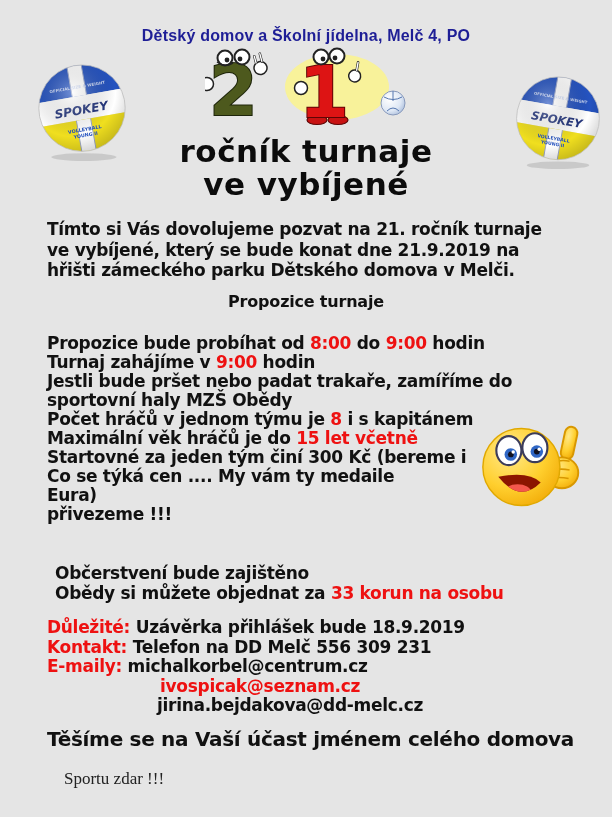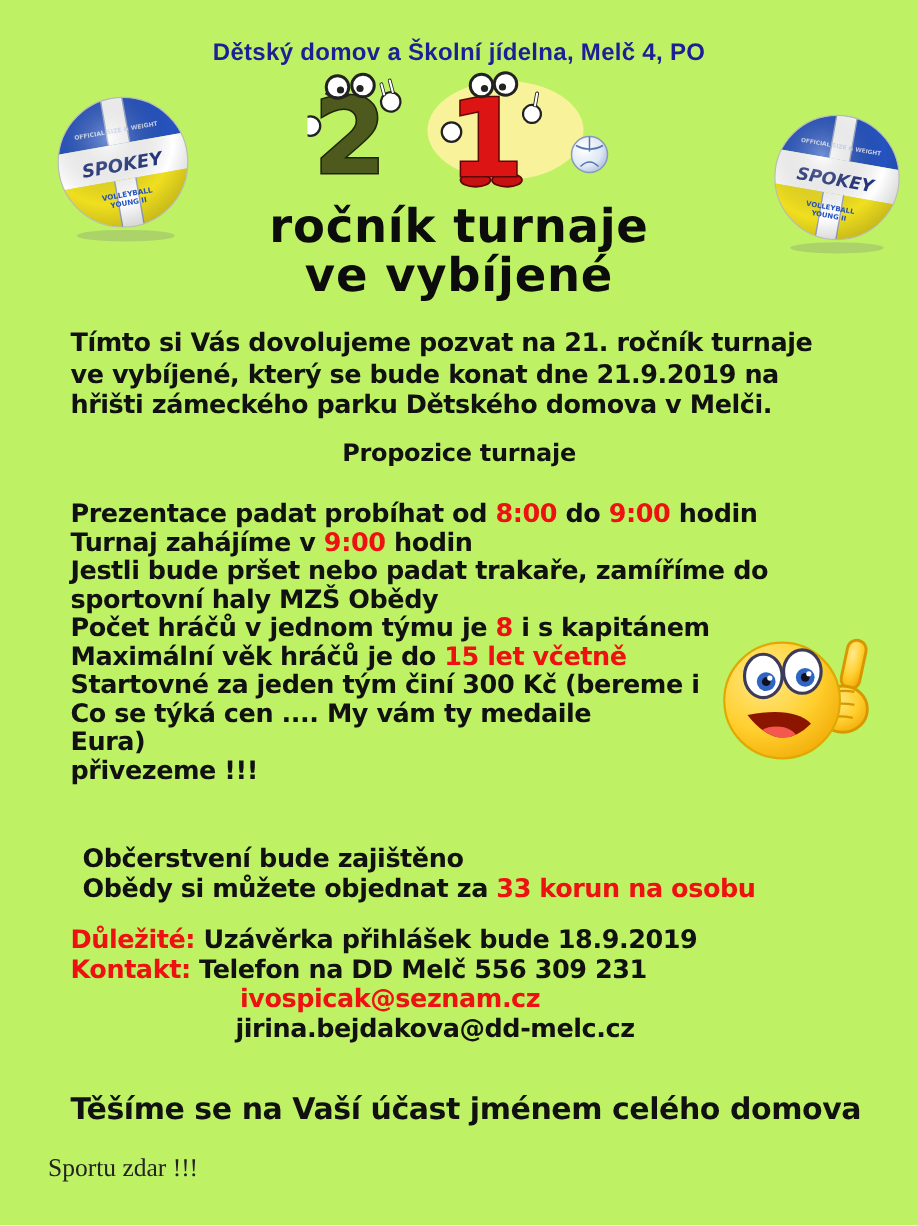--- a/index.html
+++ b/index.html
@@ -2,21 +2,21 @@
 <html style="--red: #ee1111; --navy: #1e1e96;"><head>
 <meta charset="utf-8">
 <style>
   :root{
     --red:#ee1111;
     --navy:#1e1e96;
     --ink:#111111;
   }
   html,body{margin:0;padding:0;background:#ffffff;}
   .page{
-    position:relative;width:612px;height:817px;background:#bef264;
+    position:relative;width:612px;height:817px;background:#e5e5e5;
     overflow:hidden;color:var(--ink);
     font-family:"DejaVu Sans",sans-serif;
   }
   .red{color:var(--red);}
   .header{
     position:absolute;top:27px;left:0;width:612px;text-align:center;
     font-family:"Liberation Sans",sans-serif;font-weight:bold;font-size:16px;
     color:var(--navy);letter-spacing:0.2px;
   }
   .ball{position:absolute;}
@@ -54,21 +54,21 @@
     font-size:17px;font-weight:bold;line-height:19.5px;white-space:nowrap;
     letter-spacing:-0.3px;
   }
   .contact .indent1{padding-left:113px;}
   .contact .indent2{padding-left:110px;}
   .closing{
     position:absolute;left:47px;top:727px;
     font-size:20px;font-weight:bold;white-space:nowrap;letter-spacing:-0.3px;text-align:center;
   }
   .signoff{
-    position:absolute;left:32px;top:769px;
+    position:absolute;left:64px;top:769px;
     font-family:"Liberation Serif",serif;font-size:17px;color:#222;
   }
 </style>
 </head>
 <body>
 
 <div class="page">
 
   <div class="header">Dětský domov a Školní jídelna, Melč 4, PO</div>
 
@@ -181,21 +181,21 @@
 
   <div class="intro">
     <div>Tímto si Vás dovolujeme pozvat na 21. ročník turnaje</div>
     <div>ve vybíjené, který se bude konat dne 21.9.2019 na</div>
     <div>hřišti zámeckého parku Dětského domova v Melči.</div>
   </div>
 
   <div class="heading2">Propozice turnaje</div>
 
   <div class="list">
-    <div><span>Prezentace padat probíhat od </span><span class="red">8:00</span><span> do </span><span class="red">9:00</span><span> hodin</span></div>
+    <div><span>Propozice bude probíhat od </span><span class="red">8:00</span><span> do </span><span class="red">9:00</span><span> hodin</span></div>
     <div><span>Turnaj zahájíme v </span><span class="red">9:00</span><span> hodin</span></div>
     <div><span>Jestli bude pršet nebo padat trakaře, zamíříme do</span></div>
     <div><span>sportovní haly MZŠ Obědy</span></div>
     <div><span>Počet hráčů v jednom týmu je </span><span class="red">8</span><span> i s kapitánem</span></div>
     <div><span>Maximální věk hráčů je do </span><span class="red">15 let včetně</span></div>
     <div><span>Startovné za jeden tým činí 300 Kč (bereme i</span></div>
     <div><span>Co se týká cen .... My vám ty medaile</span></div>
     <div><span>Eura)</span></div>
     <div><span>přivezeme !!!</span></div>
   </div>
@@ -232,20 +232,21 @@
   </svg>
 
   <div class="refresh">
     <div><span>Občerstvení bude zajištěno</span></div>
     <div><span>Obědy si můžete objednat za </span><span class="red">33 korun na osobu</span></div>
   </div>
 
   <div class="contact">
     <div><span class="red">Důležité:</span><span> Uzávěrka přihlášek bude 18.9.2019</span></div>
     <div><span class="red">Kontakt:</span><span> Telefon na DD Melč 556 309 231</span></div>
+    <div><span class="red">E-maily:</span><span> michalkorbel@centrum.cz</span></div>
     <div class="indent1"><span class="red">ivospicak@seznam.cz</span></div>
     <div class="indent2"><span>jirina.bejdakova@dd-melc.cz</span></div>
   </div>
 
   <div class="closing">Těšíme se na Vaší účast jménem celého domova</div>
   <div class="signoff">Sportu zdar !!!</div>
 
 </div>
 
 </body></html>

